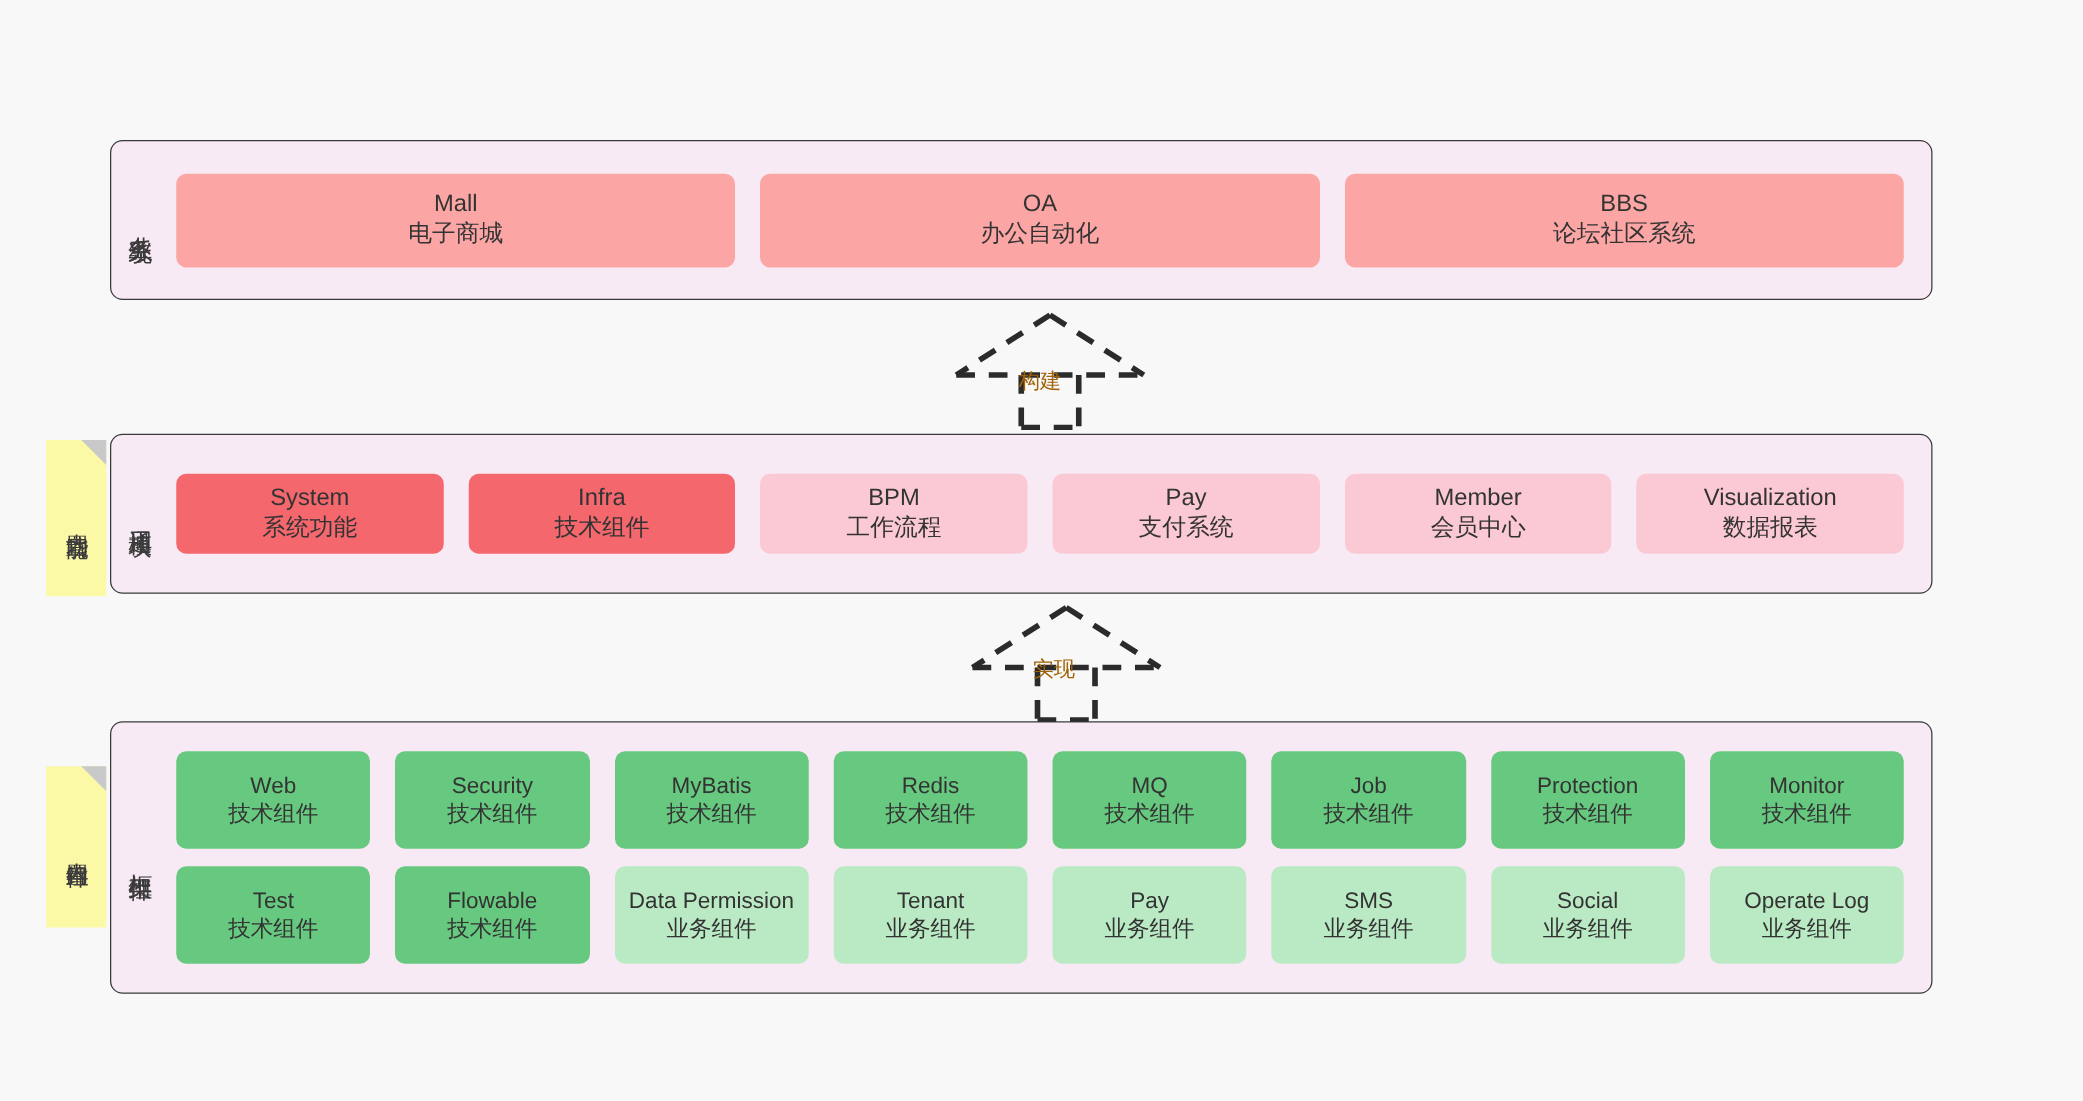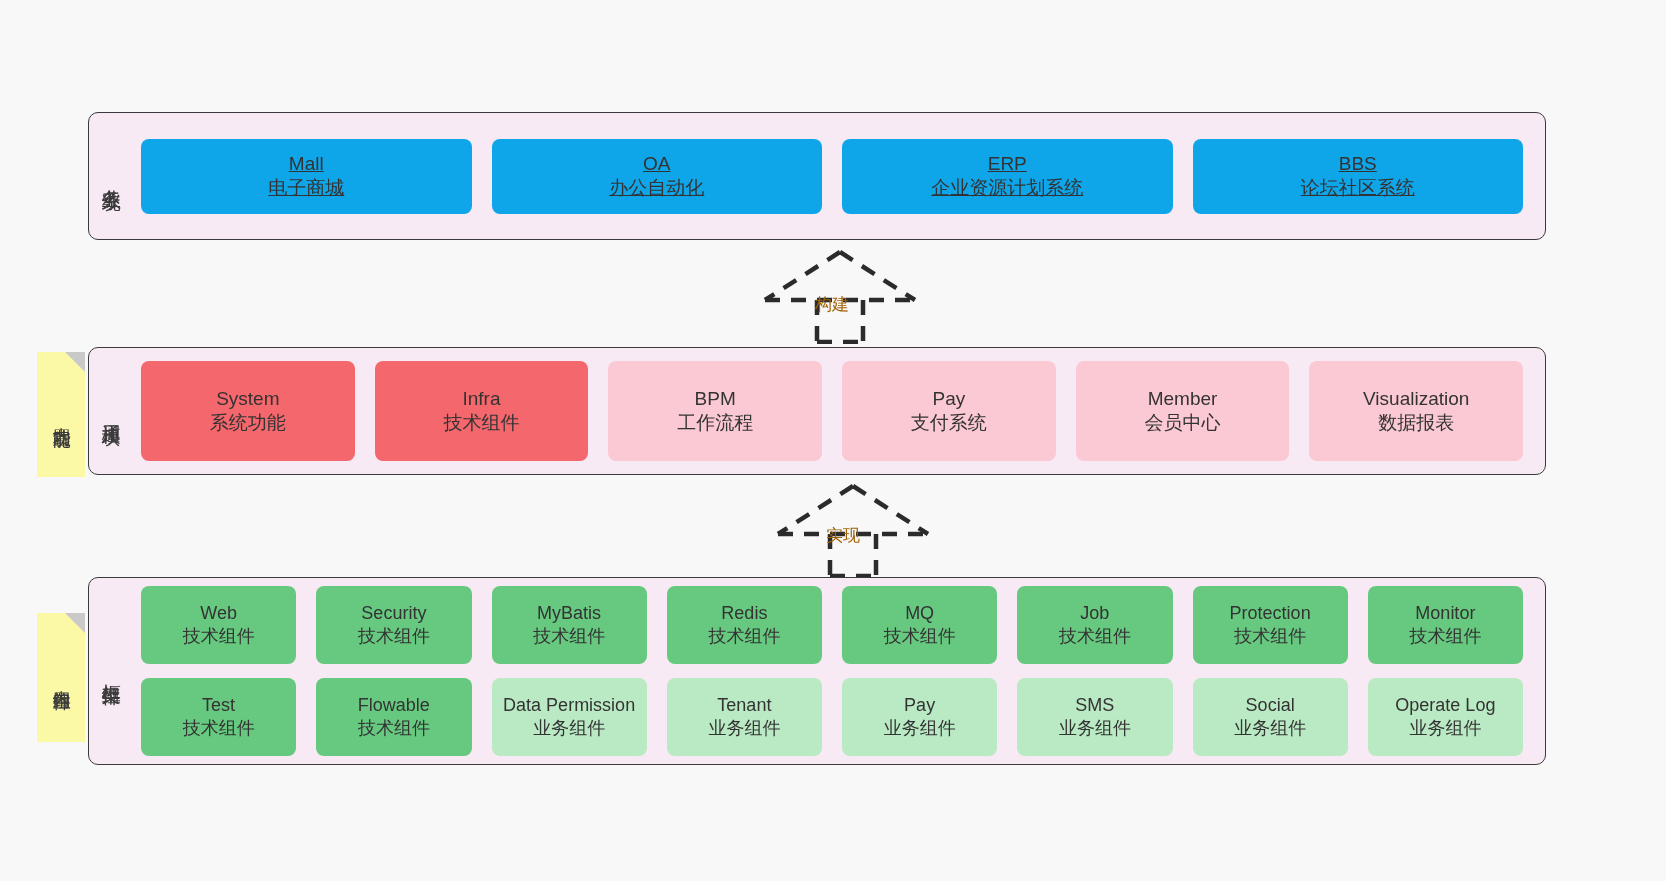--- a/index.html
+++ b/index.html
@@ -82,44 +82,43 @@
   .cell .cell-sub { display: block; }
 
   
   #layer-business {
     left: 88px;
     top: 112px;
     width: 1458px;
     height: 128px;
   }
   #layer-business .cell {
-    background: #0ea5e9;
+    background: #fca5a5;
     height: 75px;
-    text-decoration: underline;
   }
 
   
   #layer-modules {
     left: 88px;
     top: 347px;
     width: 1458px;
     height: 128px;
   }
   #layer-modules .cell {
-    height: 100px;
+    height: 64px;
   }
   .mod-strong { background: #f4676d; }
   .mod-light  { background: #fbc9d3; }
 
   
   #layer-framework {
     left: 88px;
     top: 577px;
     width: 1458px;
-    height: 188px;
+    height: 218px;
   }
   #layer-framework .layer-body {
     gap: 14px;
     padding-top: 16px;
     padding-bottom: 16px;
   }
   #layer-framework .cell {
     height: 78px;
     font-size: 18px;
   }
@@ -194,24 +193,20 @@
       <div class="cell-row">
         <div class="cell">
           <span class="cell-title">Mall</span>
           <span class="cell-sub">电子商城</span>
         </div>
         <div class="cell">
           <span class="cell-title">OA</span>
           <span class="cell-sub">办公自动化</span>
         </div>
         <div class="cell">
-          <span class="cell-title">ERP</span>
-          <span class="cell-sub">企业资源计划系统</span>
-        </div>
-        <div class="cell">
           <span class="cell-title">BBS</span>
           <span class="cell-sub">论坛社区系统</span>
         </div>
       </div>
     </div>
   </div>
 
   <svg class="arrow-link" id="arrow-build" viewBox="0 0 170 96">
     <path d="M85 4 L160 52" fill="none" stroke="#2b2b2b" stroke-width="4.5" stroke-dasharray="15,11" stroke-linecap="butt"></path>
     <path d="M85 4 L10 52" fill="none" stroke="#2b2b2b" stroke-width="4.5" stroke-dasharray="15,11" stroke-linecap="butt"></path>

